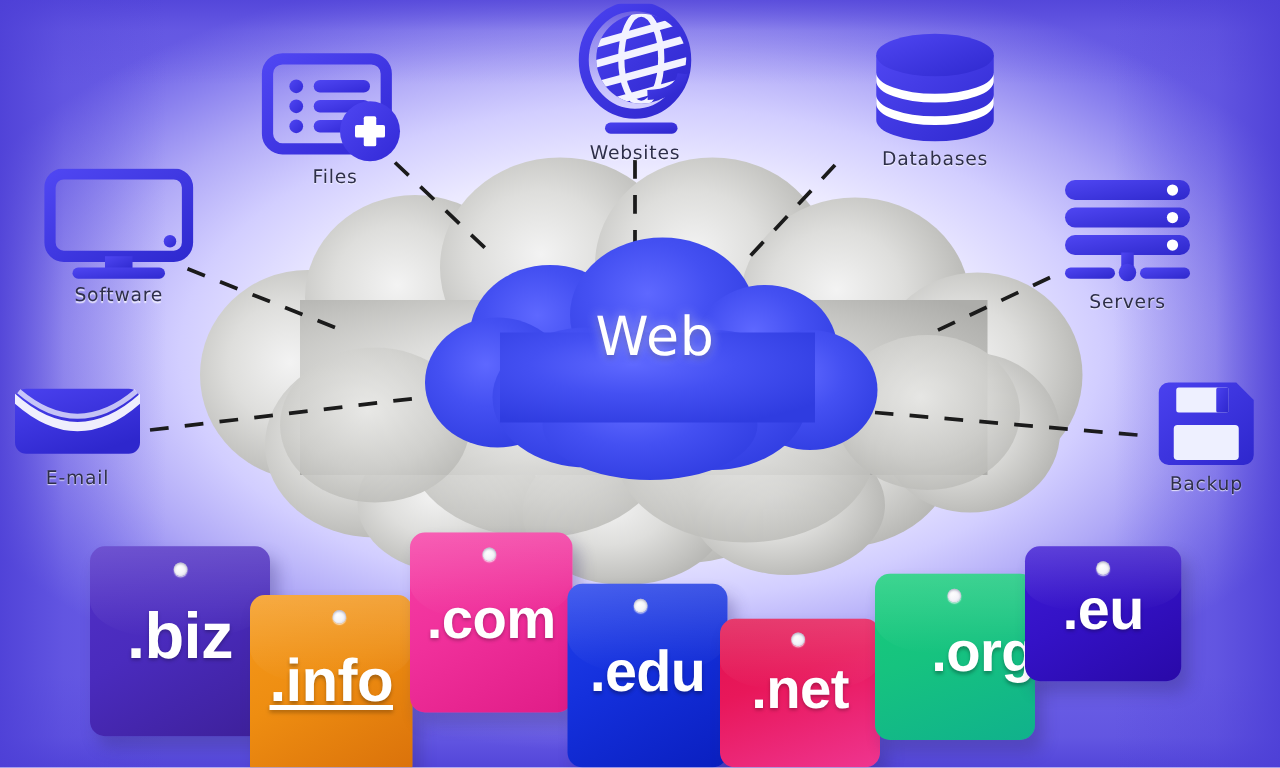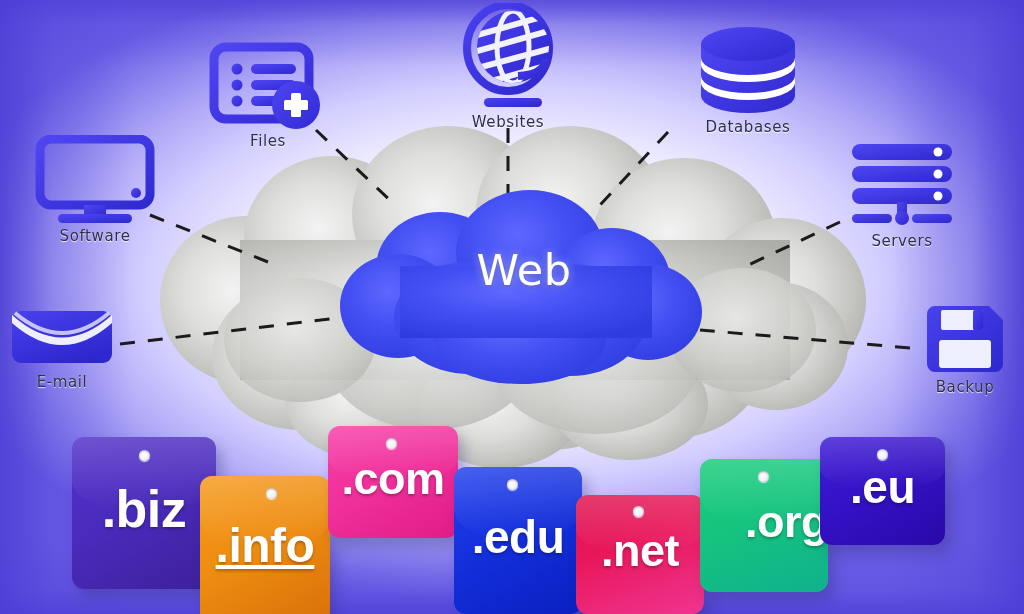--- a/index.html
+++ b/index.html
@@ -344,21 +344,21 @@
     <span class="tag-label">.biz</span>
   </div>
 
   <div class="tag" style="left:200px; top:476px; width:130px; height:148px; font-size:48px;
               background:linear-gradient(150deg,#f59a1c 0%,#ee8d11 45%,#d9700a 100%);text-decoration:underline;">
     <span class="eyelet" style="left:66px; top:12px;"></span>
     <span class="gloss"></span>
     <span class="tag-label">.info</span>
   </div>
 
-  <div class="tag" style="left:328px; top:426px; width:130px; height:112px; font-size:45px;
+  <div class="tag" style="left:328px; top:426px; width:130px; height:144px; font-size:45px;
               background:linear-gradient(150deg,#f63fa6 0%,#f0309b 45%,#e01c87 100%);">
     <span class="eyelet" style="left:58px; top:12px;"></span>
     <span class="gloss"></span>
     <span class="tag-label">.com</span>
   </div>
 
   <div class="tag" style="left:454px; top:467px; width:128px; height:147px; font-size:46px;
               background:linear-gradient(150deg,#2240ec 0%,#1430dc 45%,#0a1fbf 100%);">
     <span class="eyelet" style="left:53px; top:12px;"></span>
     <span class="gloss"></span>

